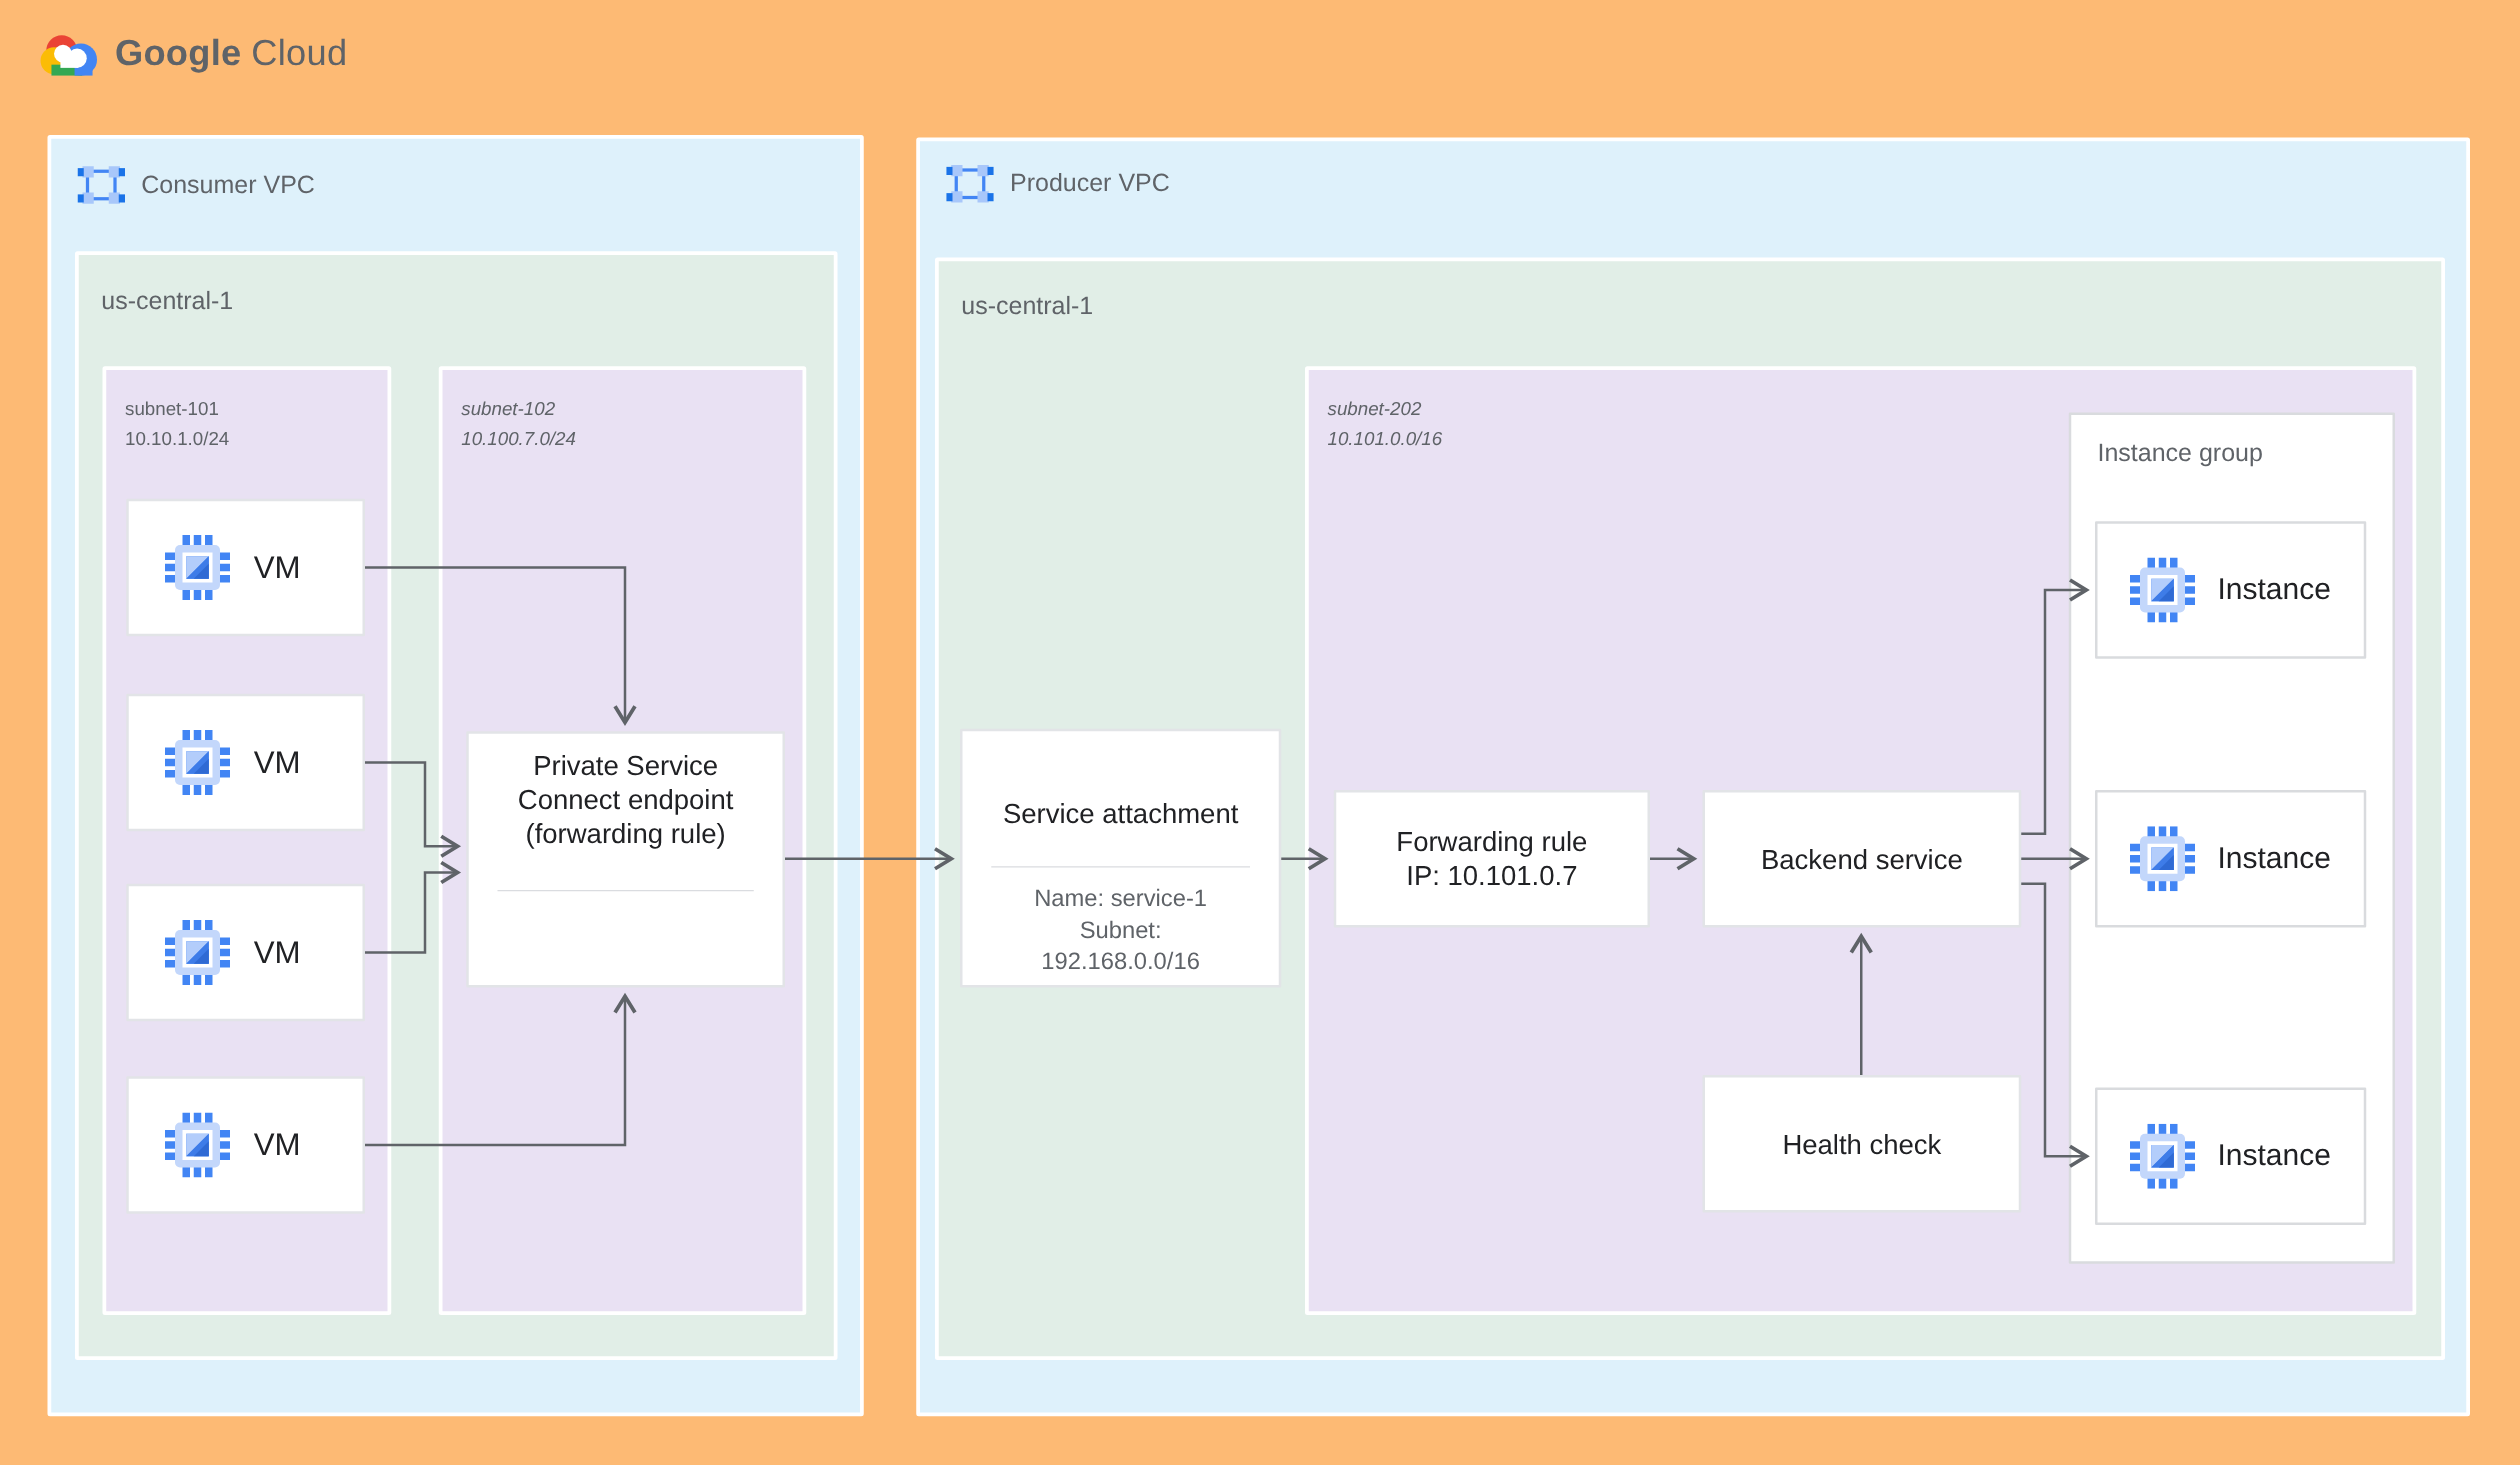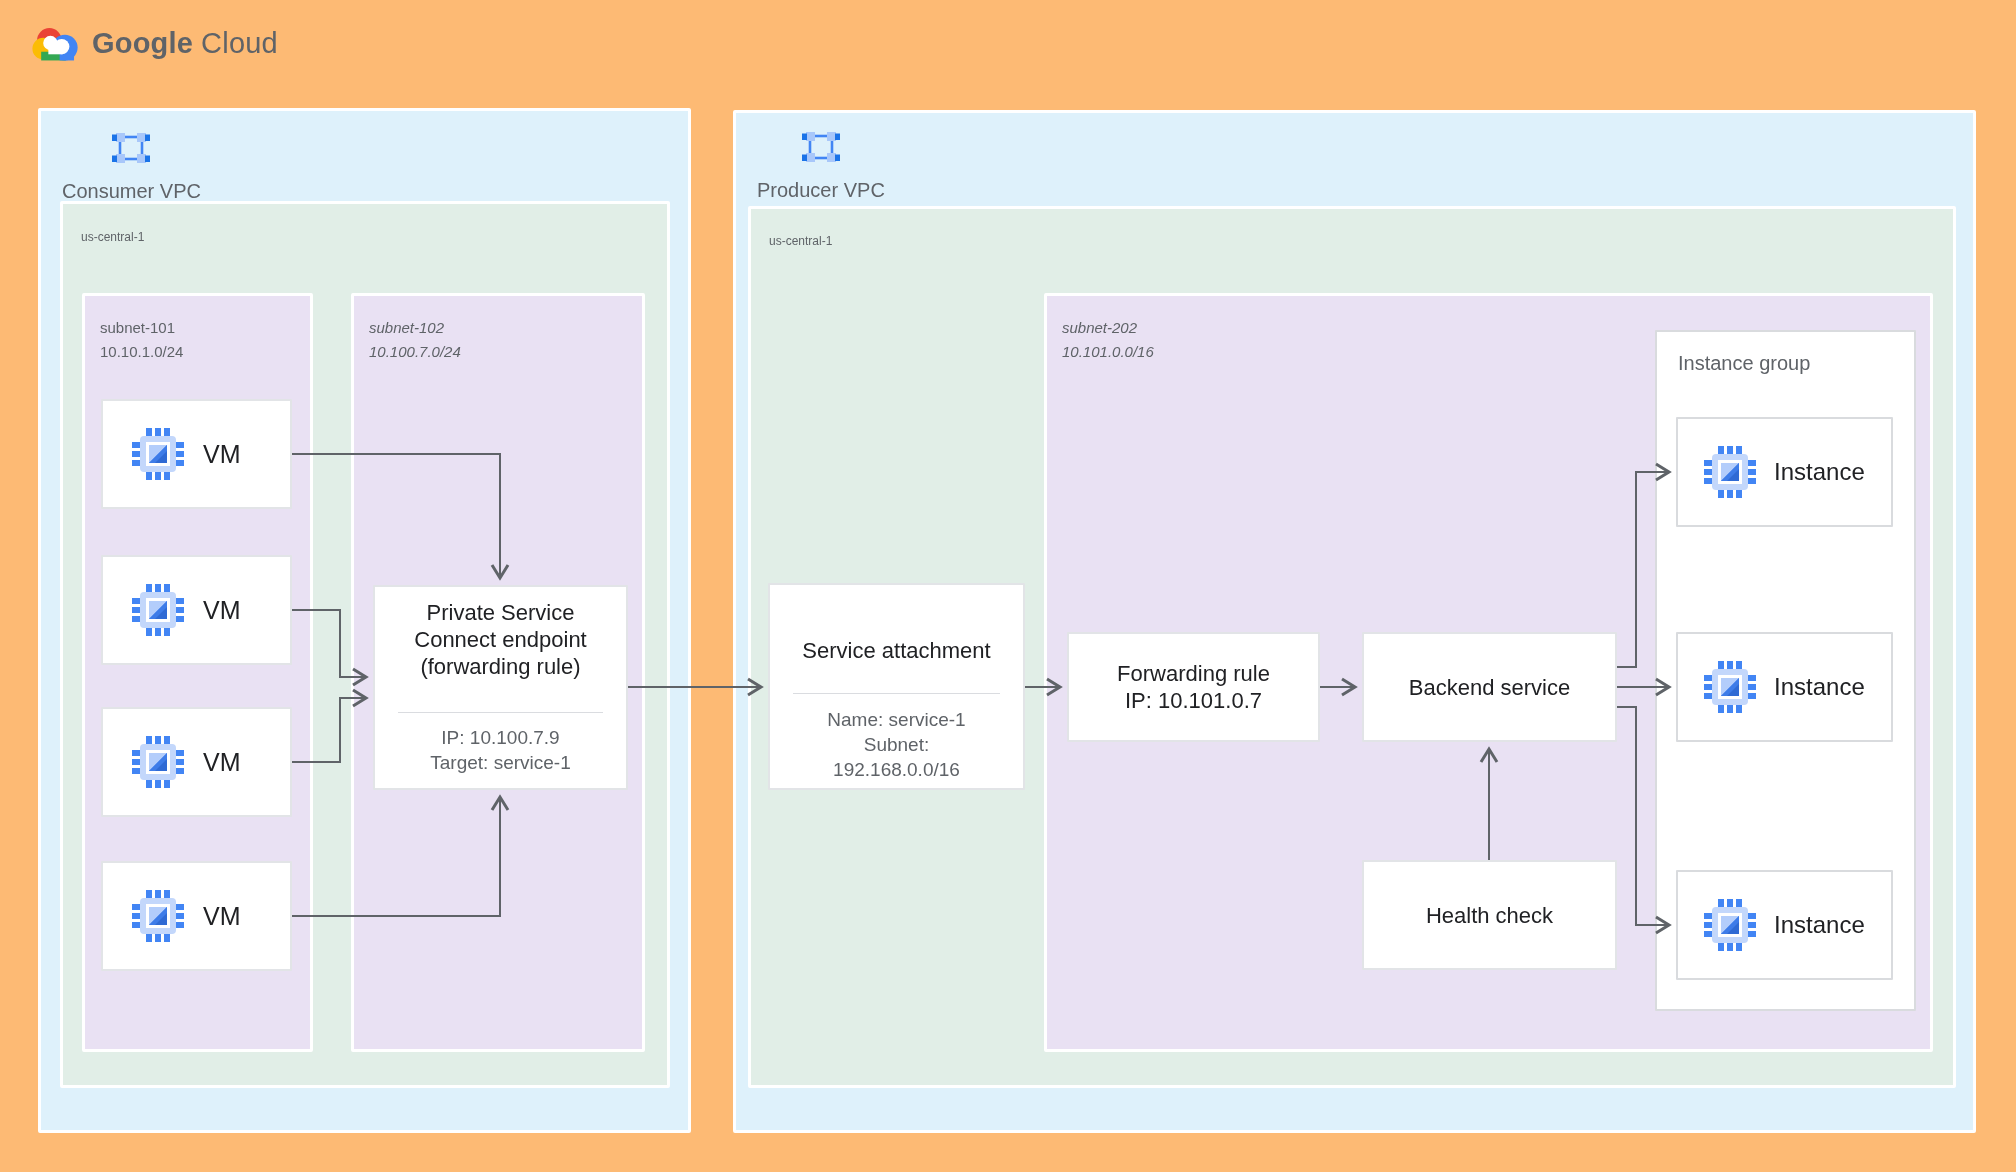--- a/index.html
+++ b/index.html
@@ -16,26 +16,26 @@
   }
   
   .logo{position:absolute;left:30px;top:24px;display:flex;align-items:center;gap:14px;}
   .logo-text{font-size:29px;color:#5f6368;letter-spacing:.2px;}
   .logo-text .brand{font-weight:600;}
   .logo-text .product{font-weight:400;margin-left:8px;}
   
   .vpc{
     position:absolute;background:#def1fb;border:3px solid #ffffff;border-radius:2px;box-sizing:border-box;
   }
-  .vpc-header{position:absolute;display:flex;align-items:center;gap:13px;flex-direction:column;}
+  .vpc-header{position:absolute;display:flex;align-items:center;gap:13px;}
   .vpc-label{font-size:20px;color:#5f6368;}
   .region{
     position:absolute;background:#e1eee7;border:3px solid #ffffff;border-radius:2px;box-sizing:border-box;
   }
-  .region-label{position:absolute;font-size:12px;color:#5f6368;}
+  .region-label{position:absolute;font-size:20px;color:#5f6368;}
   .subnet{
     position:absolute;background:#e9e1f3;border:3px solid #ffffff;border-radius:2px;box-sizing:border-box;
   }
   .subnet-label{position:absolute;font-size:15px;line-height:24px;color:#5f6368;white-space:pre-line;}
   .igroup{
     position:absolute;background:#ffffff;border:2px solid #d9dbde;border-radius:1px;box-sizing:border-box;
   }
   .igroup-label{position:absolute;font-size:20px;color:#5f6368;}
   
   .node{
@@ -178,24 +178,20 @@
   <div class="subnet-label" style="left:369px;top:316px;font-style:italic;">subnet-102
 10.100.7.0/24</div>
 
   <div class="node" style="left:373px;top:585px;width:255px;height:205px;">
     <div style="margin-top:12px;">
       <div class="node-title">Private Service</div>
       <div class="node-title">Connect endpoint</div>
       <div class="node-title">(forwarding rule)</div>
     </div>
     <div class="divider" style="margin-top:32px;"></div>
-    <div style="margin-top:12px;">
-      <div class="node-sub">IP: 10.100.7.9</div>
-      <div class="node-sub">Target: service-1</div>
-    </div>
   </div>
 
   <div class="vpc" style="left:733px;top:110px;width:1243px;height:1023px;"></div>
   <div class="vpc-header" style="left:757px;top:128px;">
     <span class="icon">
       <svg width="38" height="38" viewBox="0 0 38 38">
           <use href="#vpc-net-icon"></use>
         </svg>
     </span>
     <span class="vpc-label">Producer VPC</span>

